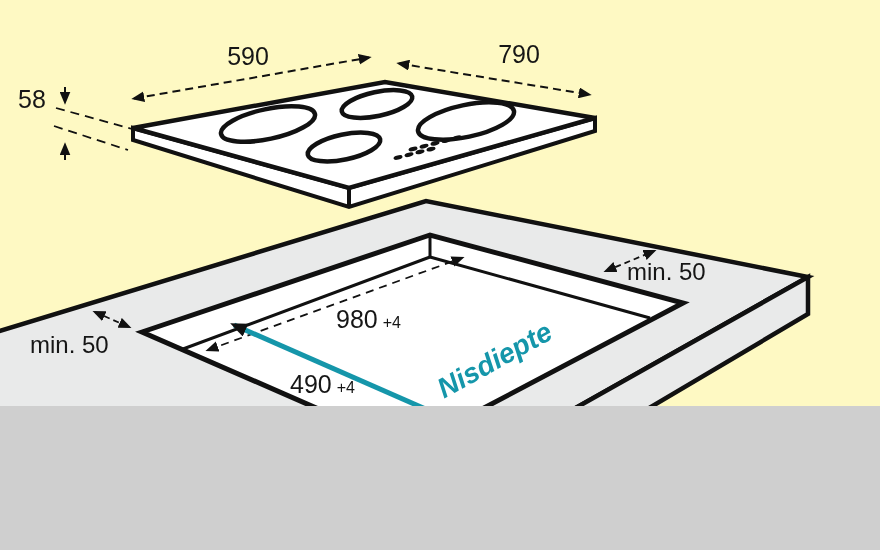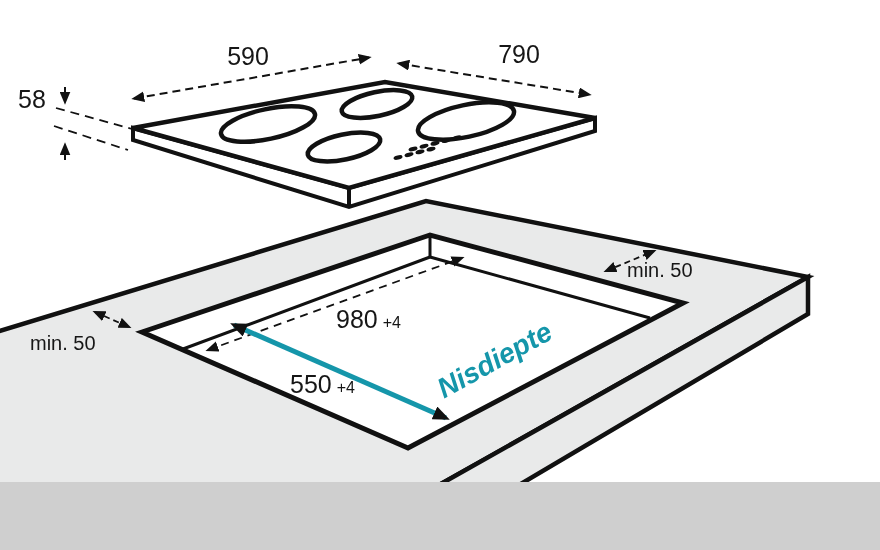--- a/index.html
+++ b/index.html
@@ -1,28 +1,28 @@
 <!DOCTYPE html>
 <html><head>
 <meta charset="utf-8">
 <style>
   html,body{margin:0;padding:0;}
   body{font-family:"Liberation Sans",sans-serif;background:#cfcfcf;}
   #stage{
-    position:relative;width:880px;height:482px;overflow:hidden;
-    background:#ffffff;
+    position:relative;width:880px;height:406px;overflow:hidden;
+    background:#fef9c3;
   }
   #stage svg{position:absolute;left:0;top:0;}
   .lbl{
     position:absolute;color:#161616;font-size:25px;line-height:1;
     letter-spacing:0;white-space:nowrap;
   }
   .lbl.center{text-align:center;}
   .tol{font-size:16px;margin-left:5px;}
-  .min-lbl{font-size:20px;}
+  .min-lbl{font-size:24px;}
   .nisdiepte{
     position:absolute;left:447px;top:375px;height:29px;
     font-size:28px;font-weight:bold;font-style:italic;color:#1596aa;
     transform:rotate(-29deg);transform-origin:0 100%;line-height:1;
   }
 </style>
 </head>
 <body>
 
 <div id="stage">
@@ -108,18 +108,18 @@
 
   <div class="lbl min-lbl" style="left:30px;top:333px;">min. 50</div>
 
   <div class="lbl min-lbl" style="left:627px;top:260px;">min. 50</div>
 
   <div class="lbl" style="left:336px;top:307px;">
     <span>980</span><span class="tol">+4</span>
   </div>
 
   <div class="lbl" style="left:290px;top:372px;">
-    <span>550</span><span class="tol">+4</span>
+    <span>490</span><span class="tol">+4</span>
   </div>
 
   <div class="nisdiepte">Nisdiepte</div>
 
 </div>
 
 </body></html>

